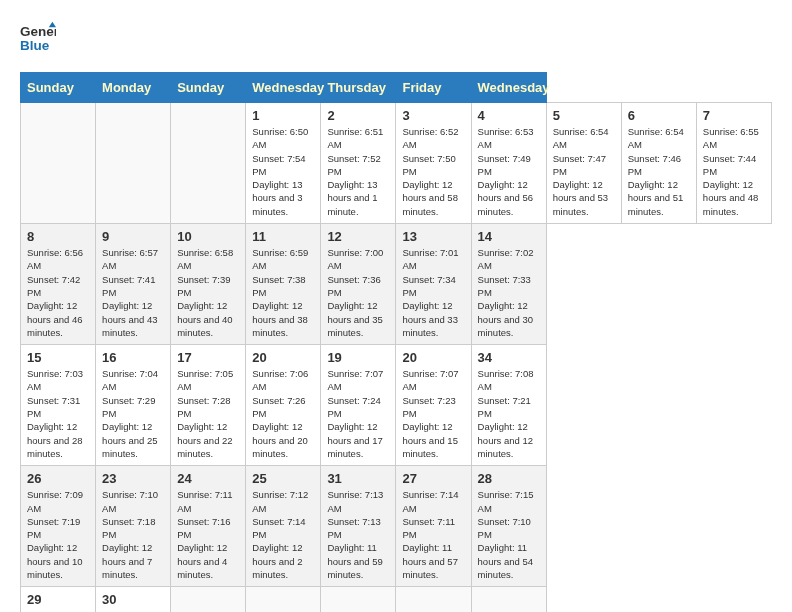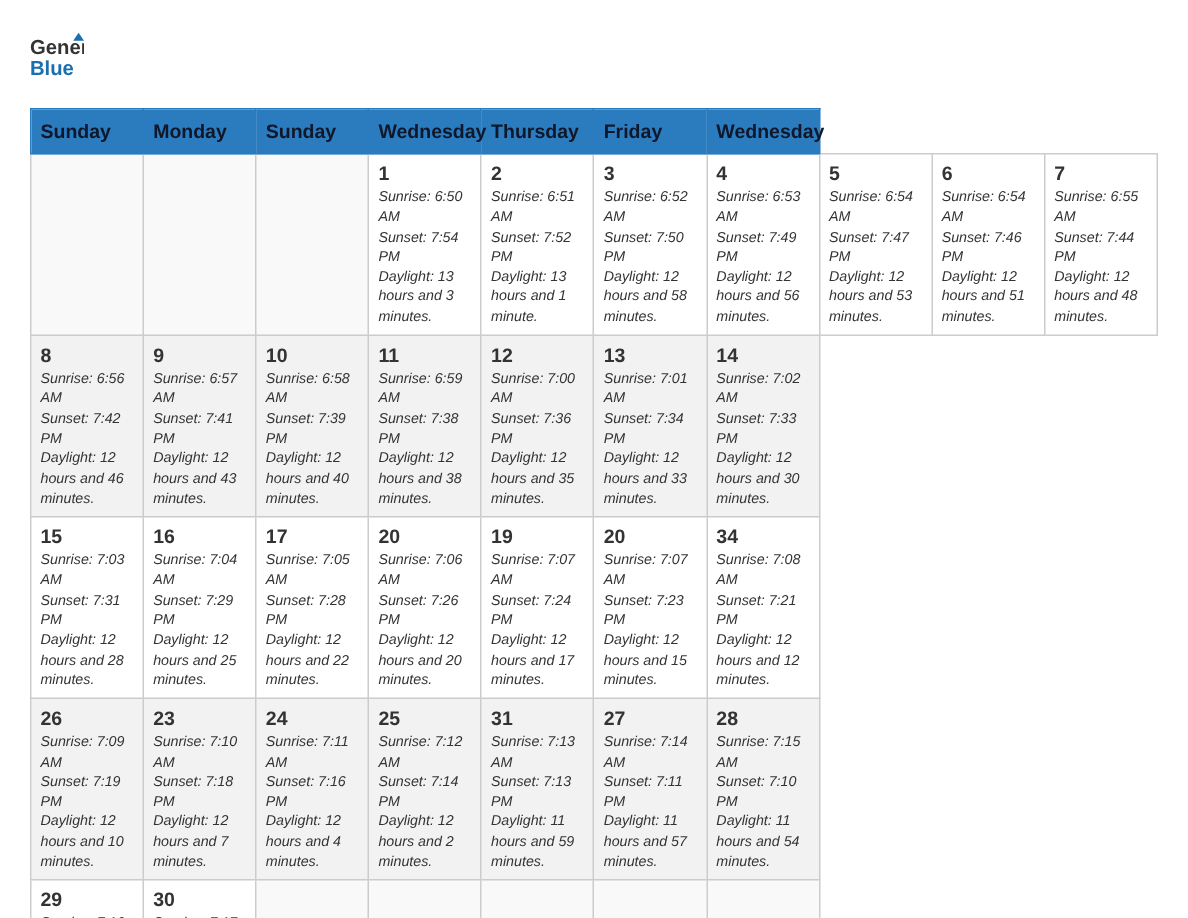--- a/index.html
+++ b/index.html
@@ -37,21 +37,21 @@
       font-size: 18px;
       color: #555;
     }
     table {
       width: 100%;
       border-collapse: collapse;
       table-layout: fixed;
     }
     thead tr th {
       background: #2b7bbf;
-      color: #0f172a;
+      color: #fef9c3;
       font-size: 13px;
       font-weight: bold;
       padding: 7px 6px;
       text-align: left;
       border: 1px solid #2b7bbf;
     }
     tbody tr td {
       border: 1px solid #ccc;
       vertical-align: top;
       padding: 5px 6px;
@@ -66,21 +66,20 @@
     .day-num {
       font-size: 13px;
       font-weight: bold;
       display: block;
       margin-bottom: 2px;
     }
     .day-info {
       font-size: 9.5px;
       line-height: 1.4;
       color: #333;
-      font-style: italic;
     }
     td.empty {
       background: #f9f9f9;
     }
   </style>
 </head>
 <body>
 
 <div class="header-area">
   <div class="logo">

